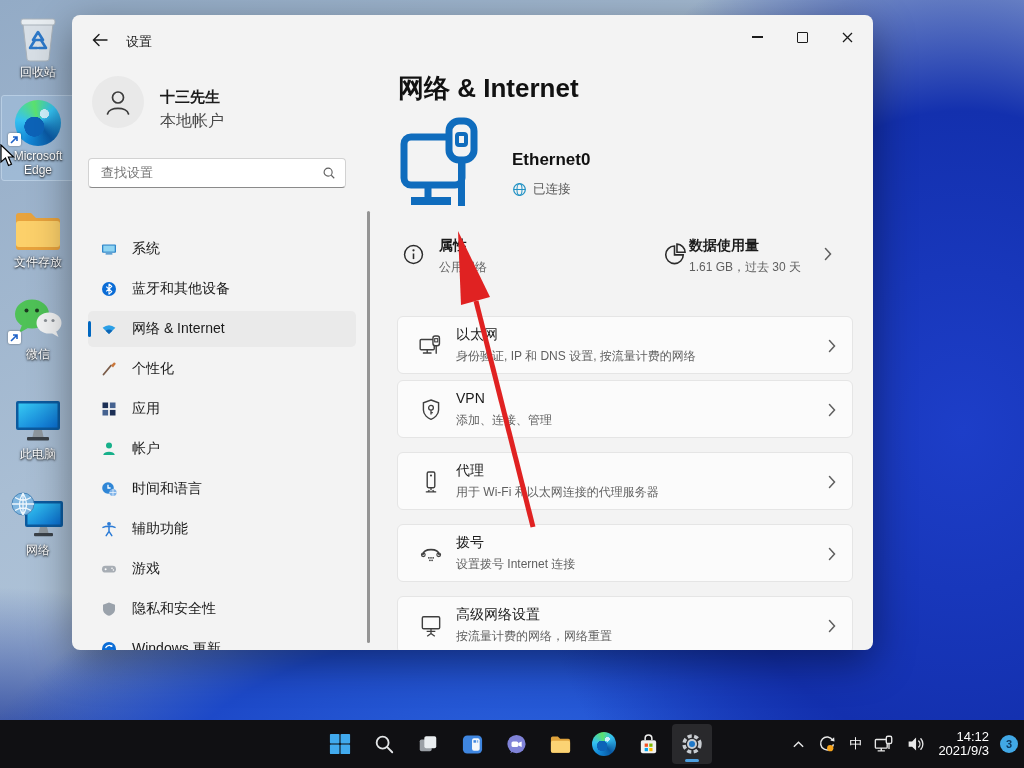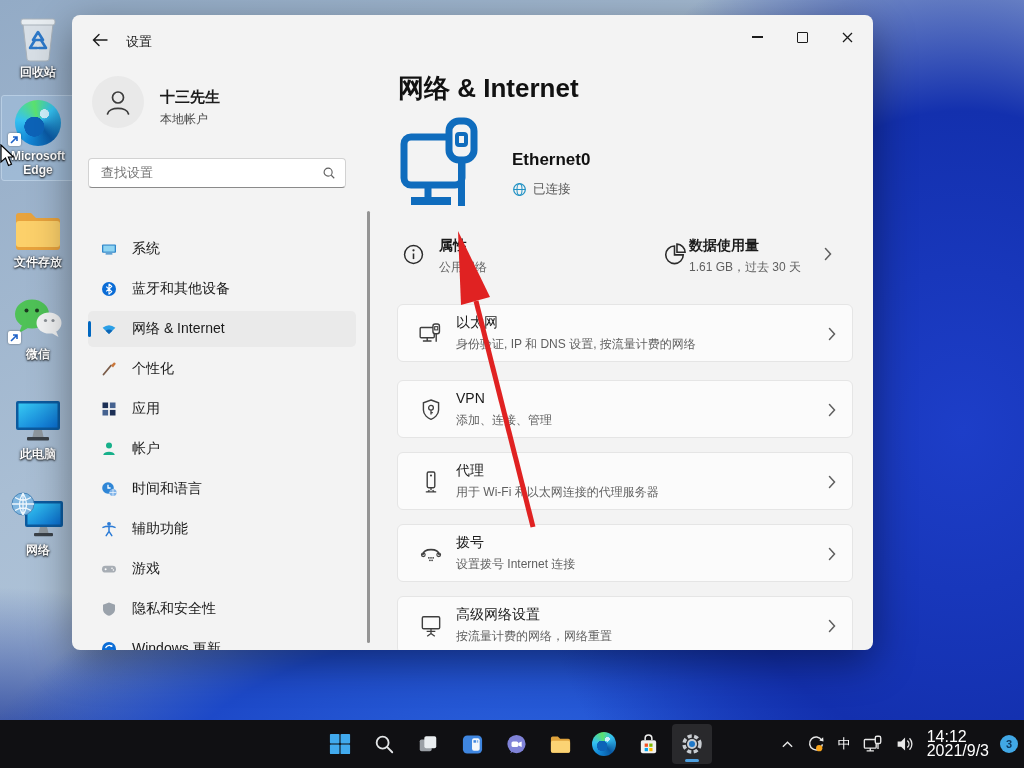--- a/index.html
+++ b/index.html
@@ -13,21 +13,21 @@
       radial-gradient(640px 760px at 94% 56%, #1d3ec8 0%, #1330ae 42%, rgba(19,48,174,0) 70%),
       radial-gradient(760px 360px at 52% 104%, #2f6ae4 0%, #1d49c8 48%, rgba(29,73,200,0) 74%),
       radial-gradient(420px 300px at 30% 102%, #1742b4 0%, rgba(23,66,180,0) 72%),
       radial-gradient(430px 280px at 0% 102%, #0d2a92 0%, rgba(13,42,146,0) 70%),
       linear-gradient(155deg,#93abc6 0%,#a9bed4 40%,#bccee2 100%);}
 
   
   .dicon{position:absolute;left:2px;width:72px;text-align:center;}
   .dicon .glyph{height:50px;display:flex;align-items:flex-end;justify-content:center;position:relative;}
   .dicon .lbl{margin-top:3px;font-size:12px;line-height:1.2;color:#fff;
-              text-shadow:0 1px 2px rgba(0,0,0,.9),0 0 3px rgba(0,0,0,.55);font-weight:bold;}
+              text-shadow:0 1px 2px rgba(0,0,0,.9),0 0 3px rgba(0,0,0,.55);}
   .dicon.sel{background:rgba(165,196,226,.45);outline:1px solid rgba(210,230,248,.55);border-radius:2px;}
   .badge-shortcut{position:absolute;left:6px;bottom:0;width:13px;height:13px;background:#fff;
                   border-radius:2px;display:flex;align-items:center;justify-content:center;box-shadow:0 0 2px rgba(0,0,0,.5);}
   .edge-ball{border-radius:50%;
      background:
        radial-gradient(circle at 64% 30%, #cdeffb 0 10%, rgba(205,239,251,0) 11%),
        radial-gradient(circle at 42% 58%, #0d63b8 0 26%, rgba(13,99,184,0) 27%),
        conic-gradient(from 140deg,#0a59a4,#1288d8,#35c1f1,#5ce36e 58%,#35c1f1 74%,#0a59a4);}
 
   
@@ -61,21 +61,21 @@
   .chev{position:absolute;}
 
   
   .taskbar{position:absolute;left:0;bottom:0;width:1024px;height:48px;background:#101013;}
   .tb-center{position:absolute;left:320px;top:4px;display:flex;gap:4px;}
   .slot{width:40px;height:40px;border-radius:4px;display:flex;align-items:center;justify-content:center;position:relative;}
   .slot.active{background:#29292c;}
   .slot.active .openline{position:absolute;bottom:2px;left:13px;width:14px;height:3px;border-radius:2px;background:#4da0e0;}
   .tray{position:absolute;right:6px;top:0;height:48px;display:flex;align-items:center;gap:11px;}
   .tray-ime{color:#fff;font-size:13px;}
-  .clock{color:#fff;font-size:16px;line-height:14px;text-align:left;}
+  .clock{color:#fff;font-size:13px;line-height:14px;text-align:right;}
   .noti-badge{width:18px;height:18px;border-radius:50%;background:#41a8e6;color:#0d3a62;
               font-size:11px;font-weight:700;display:flex;align-items:center;justify-content:center;}
 </style>
 </head>
 <body>
 
 <div class="wallpaper"></div>
 
 <div class="dicon" style="top:12px;">
   <div class="glyph">
@@ -193,21 +193,21 @@
   </div>
 
   <div class="abs" style="left:20px;top:61px;width:52px;height:52px;border-radius:50%;background:#e9e9e9;
        display:flex;align-items:center;justify-content:center;">
     <svg width="30" height="30" viewBox="0 0 30 30">
       <circle cx="15" cy="10.5" r="5.5" fill="none" stroke="#3c3c3c" stroke-width="1.7"></circle>
       <path d="M4.5 27 C6 19.5 24 19.5 25.5 27" fill="none" stroke="#3c3c3c" stroke-width="1.7" stroke-linecap="round"></path>
     </svg>
   </div>
   <div class="abs" style="left:88px;top:73px;font-size:15px;font-weight:700;color:#1b1b1b;">十三先生</div>
-  <div class="abs" style="left:88px;top:96px;font-size:12px;color:#4a4a4a;">本地帐户</div>
+  <div class="abs" style="left:88px;top:96px;font-size:16px;color:#4a4a4a;">本地帐户</div>
 
   <div class="search-box">
     <input type="text" placeholder="查找设置" style="">
     <svg class="abs" style="right:9px;top:7px;" width="14" height="14" viewBox="0 0 16 16">
       <circle cx="7" cy="7" r="4.6" fill="none" stroke="#5f5f5f" stroke-width="1.3"></circle>
       <path d="M10.6 10.6 L14 14" stroke="#5f5f5f" stroke-width="1.3"></path>
     </svg>
   </div>
 
   <div class="nav">
@@ -338,21 +338,21 @@
     </svg>
     <div>
       <div class="q-title">数据使用量</div>
       <div class="q-sub">1.61 GB，过去 30 天</div>
     </div>
   </div>
   <svg class="chev" style="left:752px;top:232px;" width="8" height="14" viewBox="0 0 8 14">
     <path d="M1.5 1.5 L6.5 7 L1.5 12.5" stroke="#5f5f5f" stroke-width="1.5" fill="none" stroke-linecap="round"></path>
   </svg>
 
-  <div class="card" style="top:289px;">
+  <div class="card" style="top:301px;">
     <svg class="c-ic" width="26" height="26" viewBox="0 0 24 24">
       <rect x="2" y="6" width="13" height="9.5" rx="1" fill="none" stroke="#3f3f3f" stroke-width="1.3"></rect>
       <path d="M8.5 15.5 v2.3 M4.5 18.5 h8" stroke="#3f3f3f" stroke-width="1.3"></path>
       <rect x="13.8" y="2.8" width="6" height="9" rx="2" fill="#fbfbfb" stroke="#3f3f3f" stroke-width="1.3"></rect>
       <rect x="15.4" y="5.2" width="2.8" height="3" fill="none" stroke="#3f3f3f" stroke-width="1"></rect>
       <path d="M16.8 11.8 v7.4" stroke="#3f3f3f" stroke-width="1.3"></path>
     </svg>
     <div class="c-title">以太网</div>
     <div class="c-sub">身份验证, IP 和 DNS 设置, 按流量计费的网络</div>
     <svg class="chev" style="right:16px;top:22px;" width="8" height="14" viewBox="0 0 8 14">

